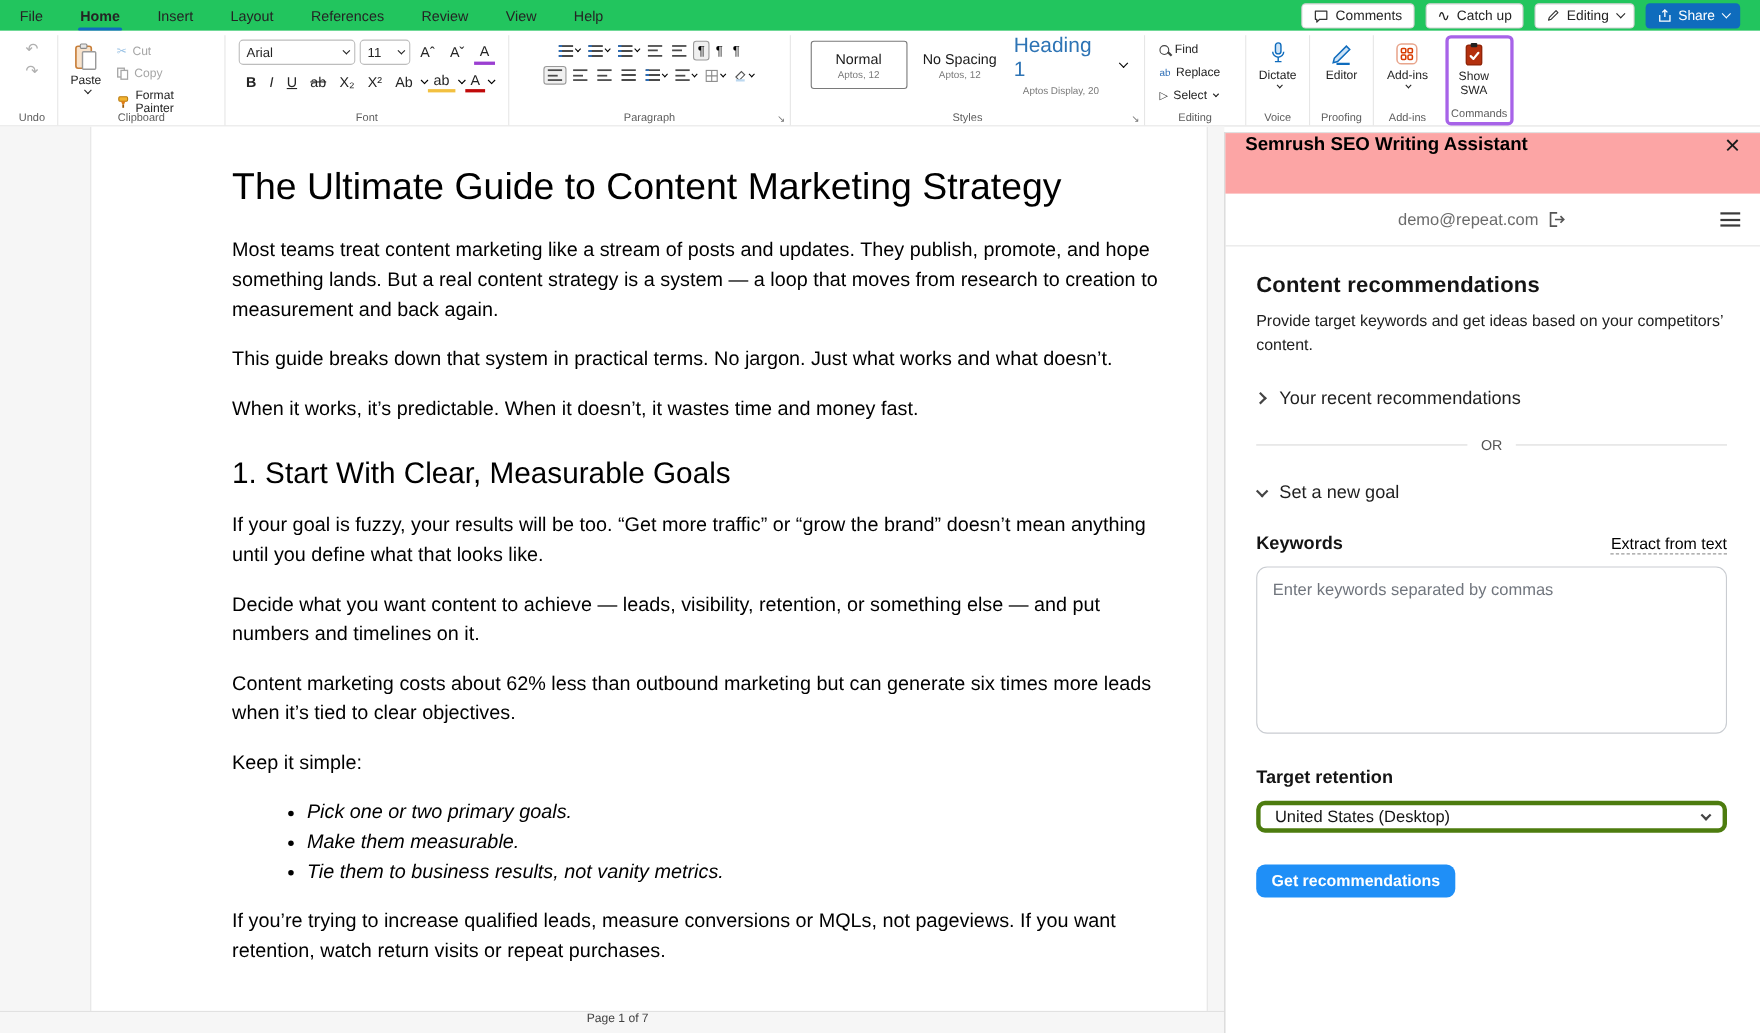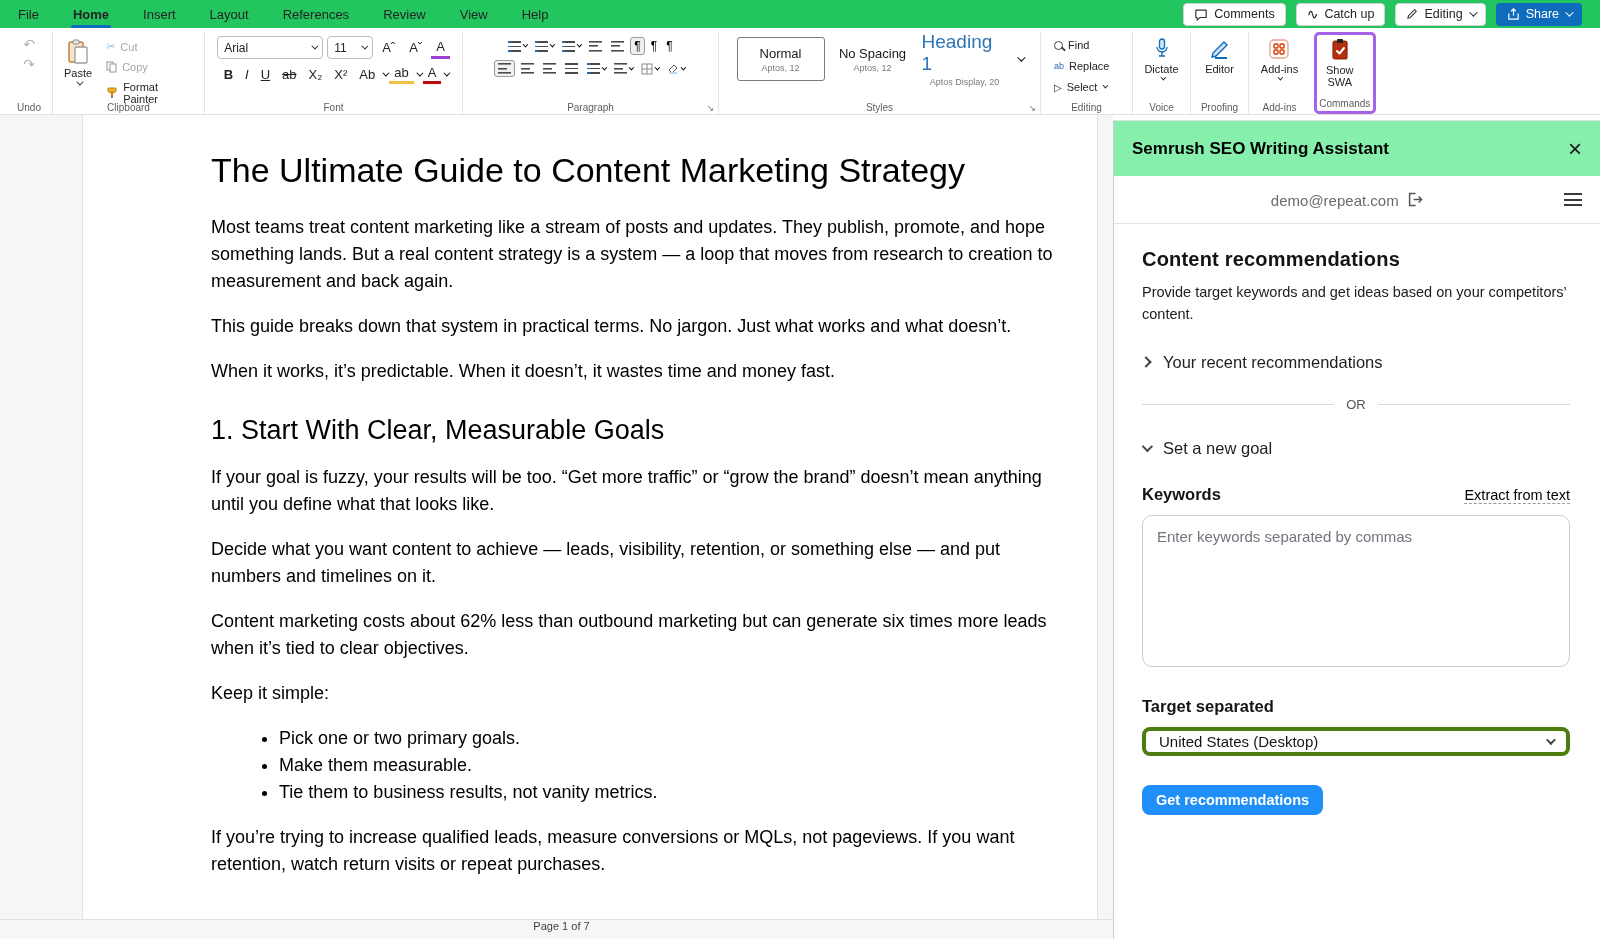--- a/index.html
+++ b/index.html
@@ -57,30 +57,30 @@
   .swa-ring { border:3px solid #a763e8; border-radius:5px; padding:0 14px 1px 4px; margin-left:4px; display:flex; flex-direction:column; align-items:center; position:relative; padding-bottom:14px; }
   .swa-ring .rgroup-label { bottom:2px; }
 
   
   .workspace { position:absolute; left:0; top:115px; width:1113px; height:805px; background:#f6f6f6; overflow:hidden; }
   .page { position:absolute; left:82px; top:0; width:1016px; height:900px; background:#fff; border-left:1px solid #e3e3e3; border-right:1px solid #e3e3e3; }
   .doc-content { padding:34px 43px 0 128px; color:#000; }
   .doc-content h1 { font-size:34px; font-weight:normal; line-height:1.25; margin-bottom:22px; }
   .doc-content h2 { font-size:27px; font-weight:normal; margin-top:30px; margin-bottom:18px; }
   .doc-content p { font-size:18px; line-height:27px; margin-bottom:18px; }
-  .doc-content ul { margin:4px 0 18px 0; padding-left:68px; }
+  .doc-content ul { margin:4px 0 18px 0; padding-left:68px;font-style:italic; }
   .doc-content li { font-size:18px; line-height:27px; }
 
   
   .statusbar { position:absolute; left:0; bottom:0; width:1113px; height:20px; background:#f6f6f6; border-top:1px solid #e1e1e1; display:flex; align-items:center; gap:16px; padding-left:10px; font-size:11px; color:#424242;flex-direction:column; }
   .statusbar span { cursor:pointer; }
 
   
   .panel { position:absolute; left:1113px; top:120px; width:487px; height:819px; background:#fff; border-left:1px solid #cfcfcf; border-top:1px solid #e1e1e1; }
-  .panel-header { height:55px; background:#86efac; display:flex; align-items:center; padding:0 18px; }
+  .panel-header { height:55px; background:#fca5a5; display:flex; padding:0 18px; }
   .panel-title { font-size:17px; font-weight:600; color:#000; }
   .panel-close { margin-left:auto; font-size:24px; font-weight:300; color:#1a1a1a; cursor:pointer; line-height:1; }
   .account-row { position:relative; height:48px; border-bottom:1px solid #e4e4e4; }
   .account-center { position:absolute; left:48%; top:50%; transform:translate(-50%,-50%); display:flex; align-items:center; gap:8px; }
   .account-email { font-size:15px; color:#6b6b6b; }
   .hamburger { position:absolute; right:18px; top:50%; transform:translateY(-50%); cursor:pointer; width:18px; }
   .hamburger i { display:block; height:2px; background:#3a3a3a; margin:3.5px 0; }
   .panel-body { padding:24px 30px 0 28px; }
   .panel-h1 { font-size:20px; font-weight:bold; color:#141414; letter-spacing:.2px; }
   .panel-desc { font-size:14.5px; line-height:1.55; color:#202020; margin-top:10px; }
@@ -475,21 +475,21 @@
       <span class="cv down"></span>
       <span>Set a new goal</span>
     </div>
 
     <div class="kw-row">
       <span class="panel-label">Keywords</span>
       <span class="extract-link">Extract from text</span>
     </div>
     <textarea class="kw-area" placeholder="Enter keywords separated by commas" style=""></textarea>
 
-    <div class="panel-label ta-label">Target separated</div>
+    <div class="panel-label ta-label">Target retention</div>
     <div class="select">
       <span>United States (Desktop)</span>
       <span class="cv down"></span>
     </div>
 
     <button class="cta">Get recommendations</button>
   </div>
 </div>
 
 </body></html>

